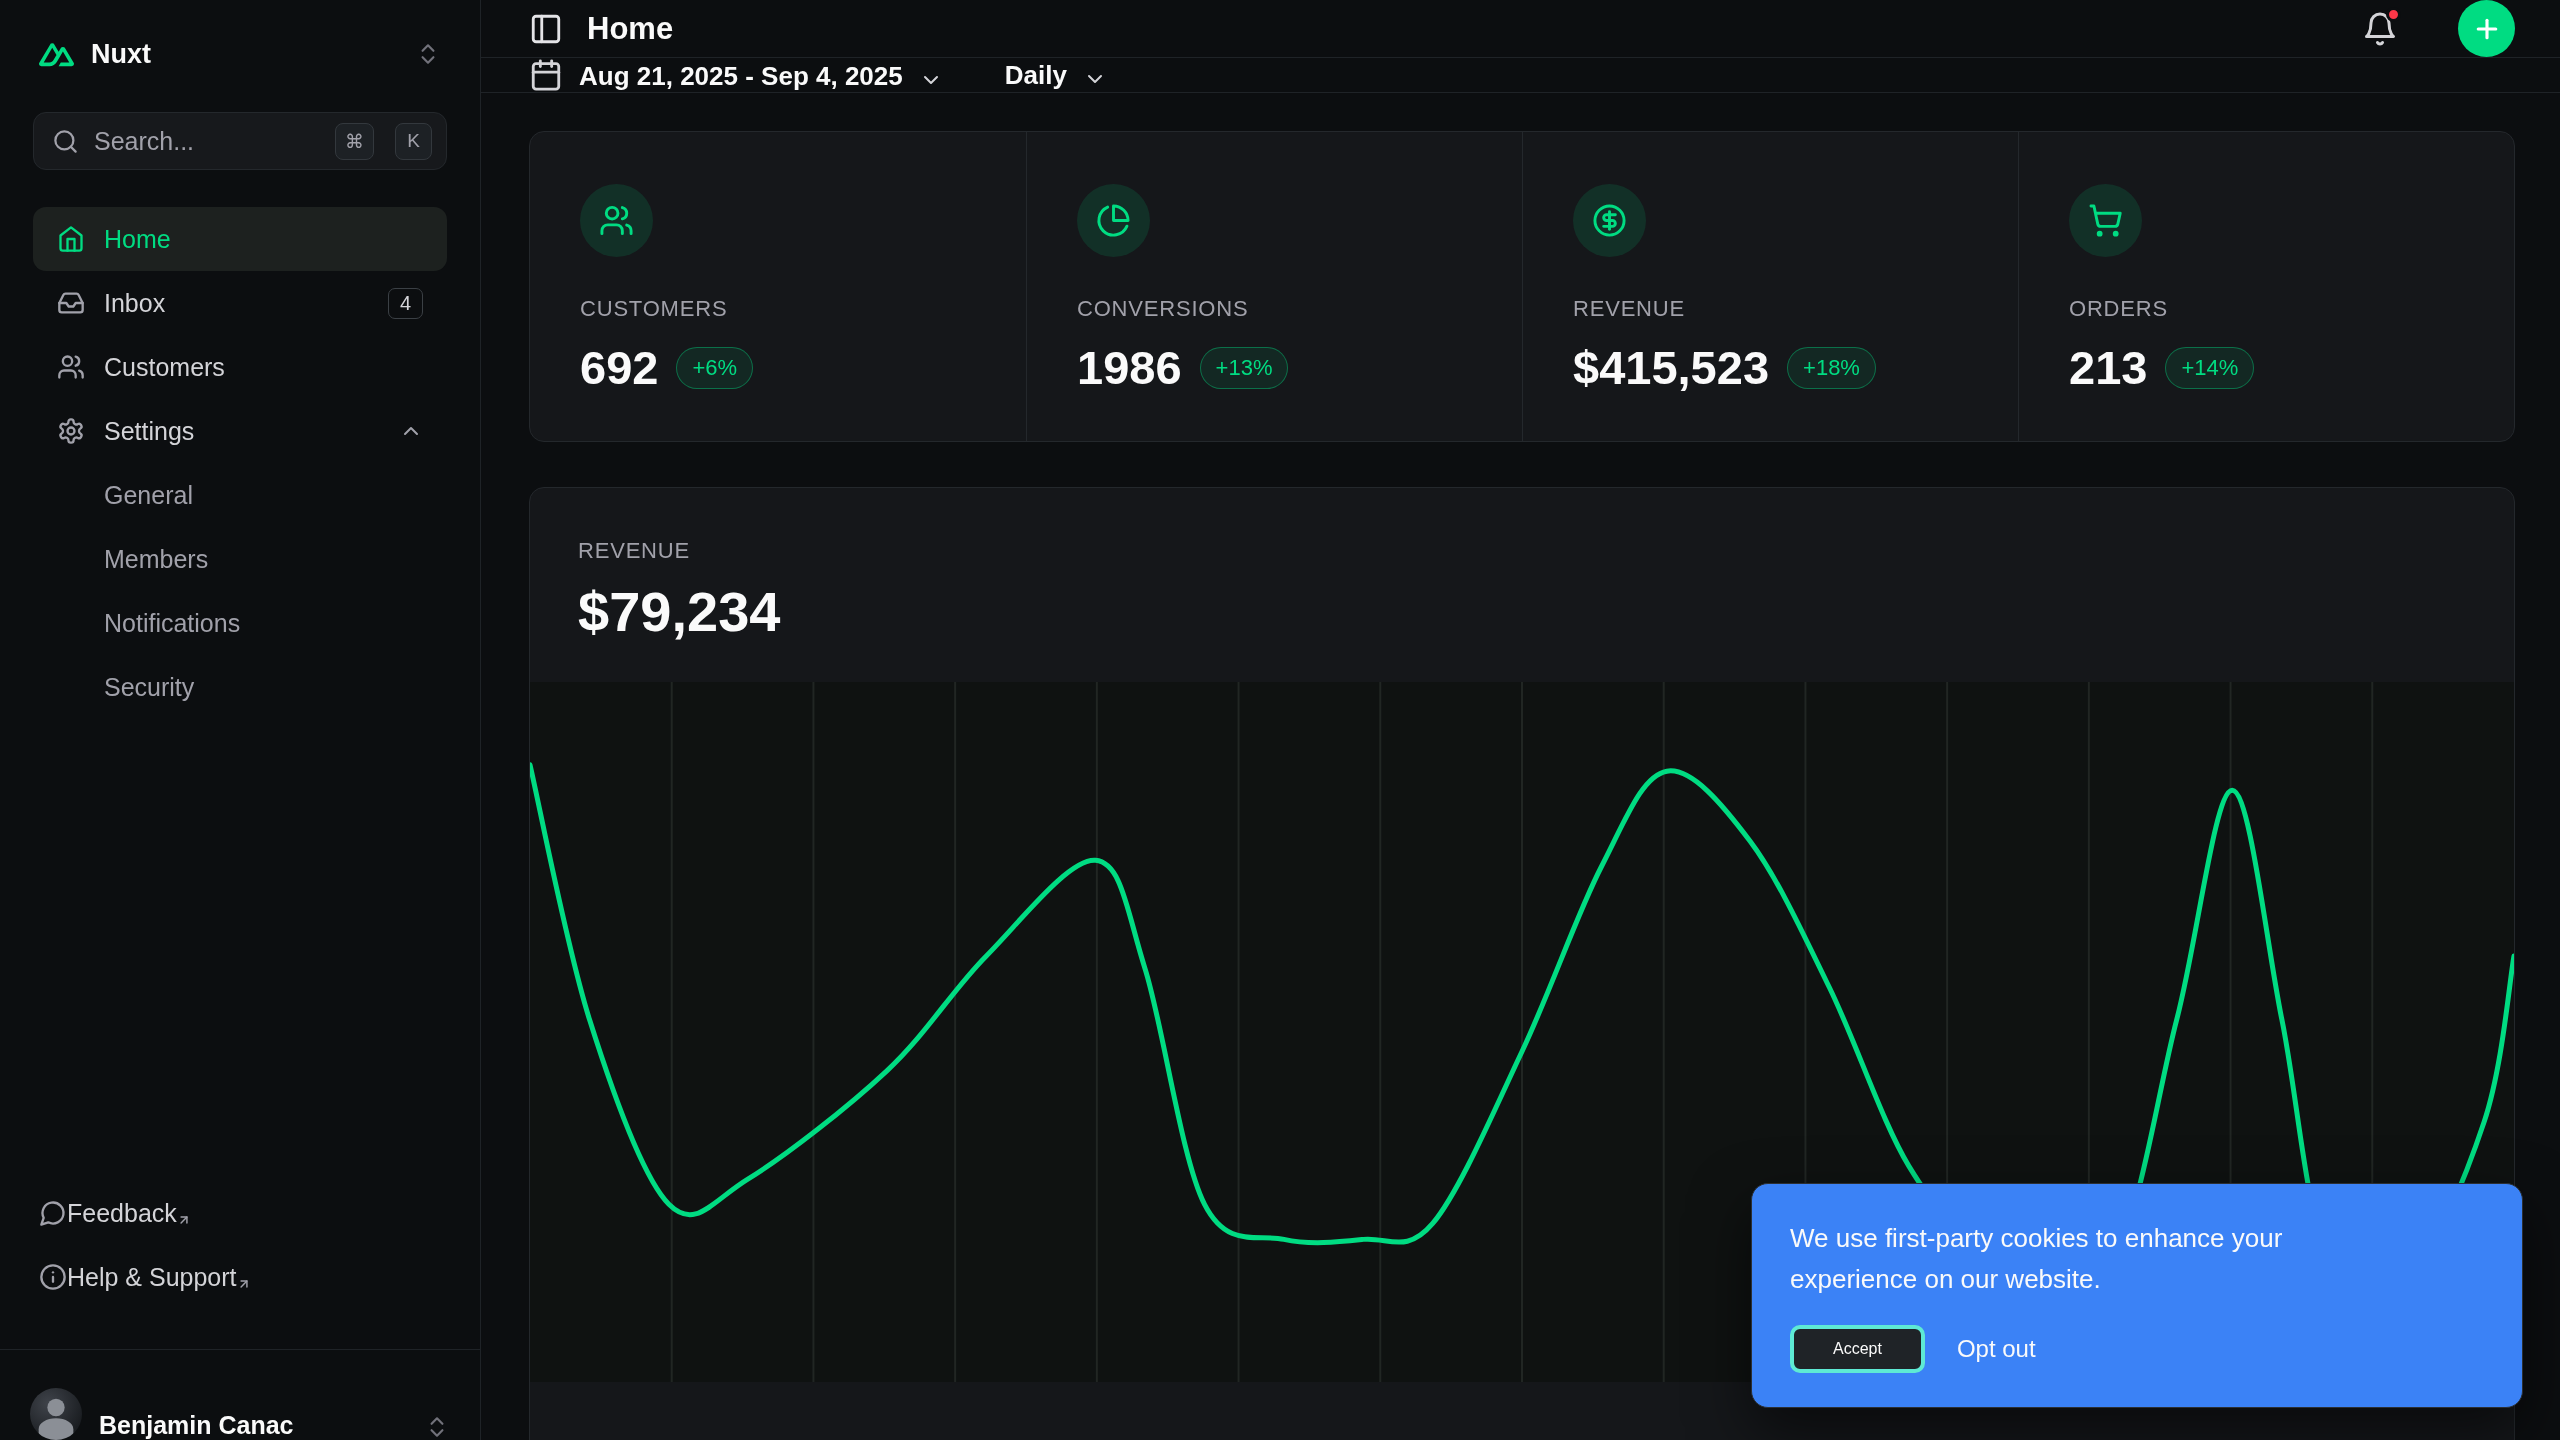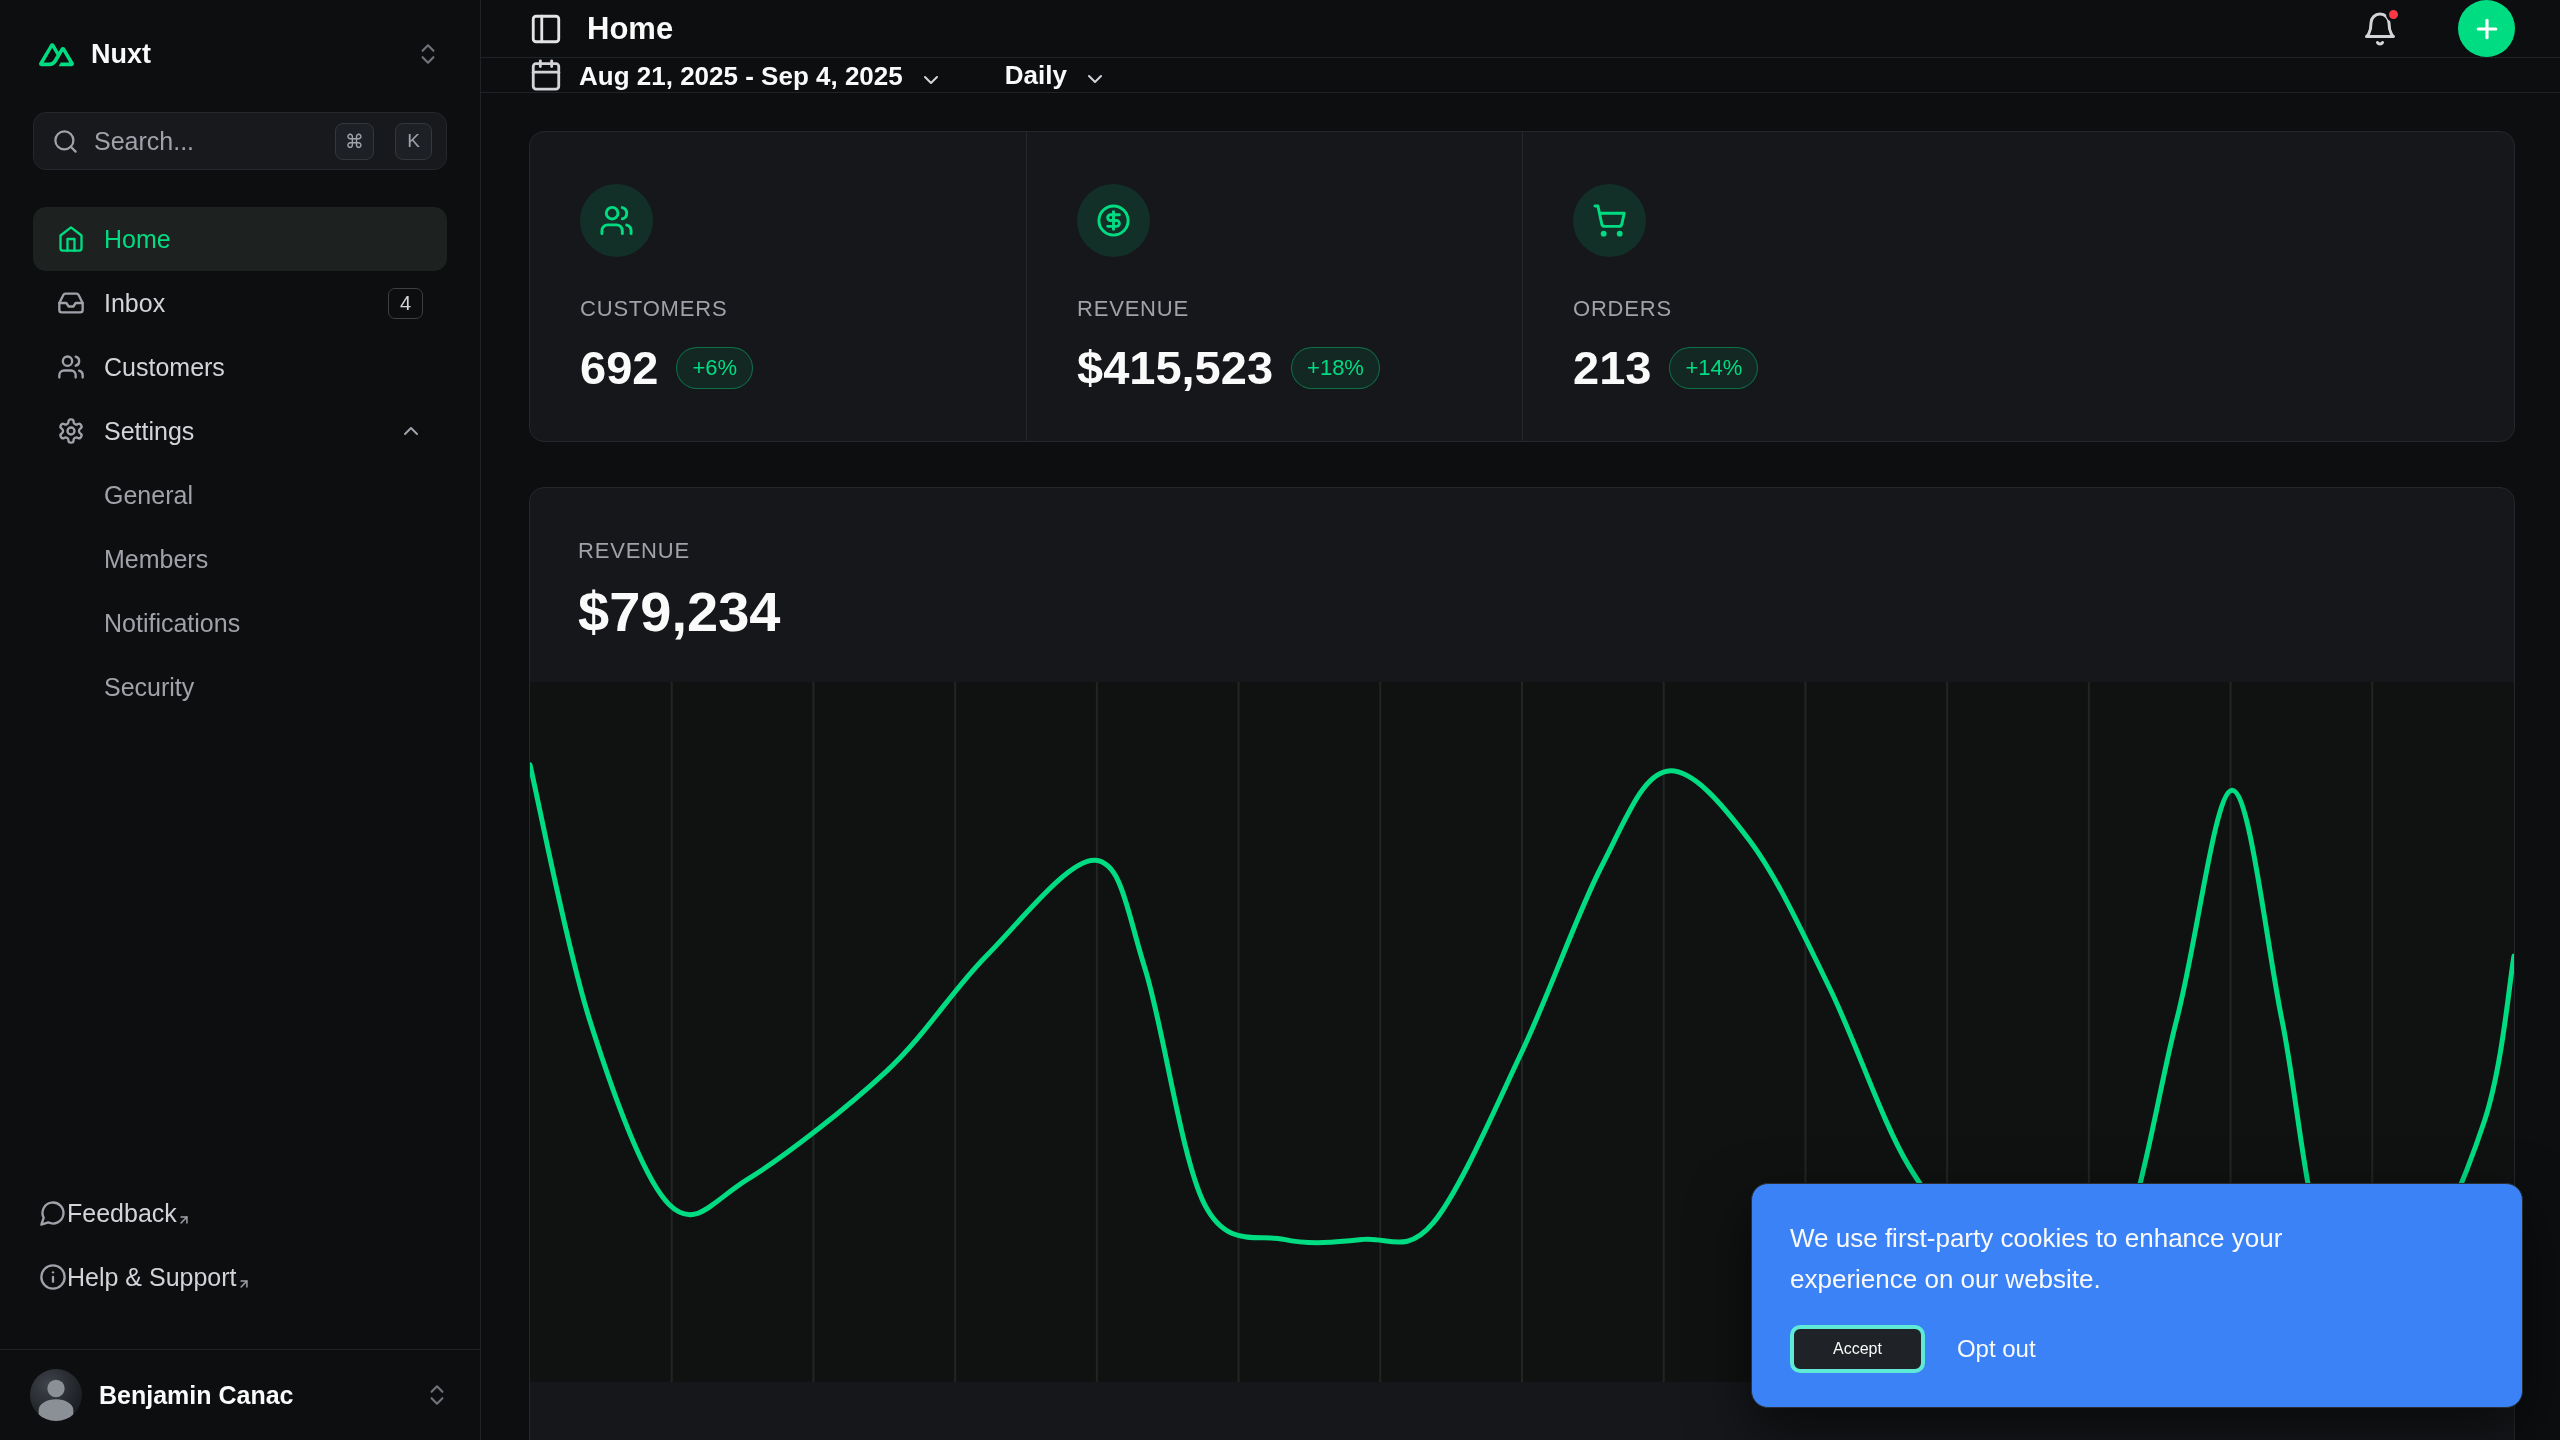--- a/index.html
+++ b/index.html
@@ -75,21 +75,21 @@
   .sidebar-spacer{flex:1;}
   .sidebar-links{padding:0 33px;}
   .side-link{
     height:64px;display:flex;align-items:flex-start;
     font-size:25px;color:var(--text-2);cursor:pointer;padding:0 6px;
   }
   .side-link .icon{color:var(--text-3);}
   .ext{align-self:flex-start;margin-top:14px;color:var(--text-3);}
   .user-row{
     margin-top:22px;border-top:1px solid var(--border);
-    height:91px;display:flex;align-items:center;gap:17px;padding:0 30px;
+    height:91px;display:flex;align-items:flex-end;gap:17px;padding:0 30px;
     cursor:pointer;
   }
   .avatar{
     width:52px;height:52px;border-radius:50%;
     background:radial-gradient(circle at 35% 30%, #3f434a, #1a1d21 75%);
     display:flex;align-items:center;justify-content:center;overflow:hidden;
   }
   .user-name{font-size:25px;font-weight:600;color:var(--text);flex:1;}
 
   
@@ -407,20 +407,33 @@
               <path d="M16 3.13a4 4 0 0 1 0 7.75"></path>
             </svg>
         </div>
         <div class="stat-label">CUSTOMERS</div>
         <div class="stat-value-row">
           <span class="stat-value">692</span>
           <span class="delta-badge">+6%</span>
         </div>
       </div>
 
+      <div class="stat-cell">
+        <div class="stat-icon">
+          <svg width="35" height="35" viewBox="0 0 24 24" fill="none" stroke="currentColor" stroke-width="2" stroke-linecap="round" stroke-linejoin="round">
+              <path d="M21.21 15.89A10 10 0 1 1 8 2.83"></path>
+              <path d="M22 12A10 10 0 0 0 12 2v10z"></path>
+            </svg>
+        </div>
+        <div class="stat-label">CONVERSIONS</div>
+        <div class="stat-value-row">
+          <span class="stat-value">1986</span>
+          <span class="delta-badge">+13%</span>
+        </div>
+      </div>
 
       <div class="stat-cell">
         <div class="stat-icon">
           <svg width="35" height="35" viewBox="0 0 24 24" fill="none" stroke="currentColor" stroke-width="2" stroke-linecap="round" stroke-linejoin="round">
               <circle cx="12" cy="12" r="10"></circle>
               <path d="M16 8h-6a2 2 0 1 0 0 4h4a2 2 0 1 1 0 4H8"></path>
               <path d="M12 18V6"></path>
             </svg>
         </div>
         <div class="stat-label">REVENUE</div>

